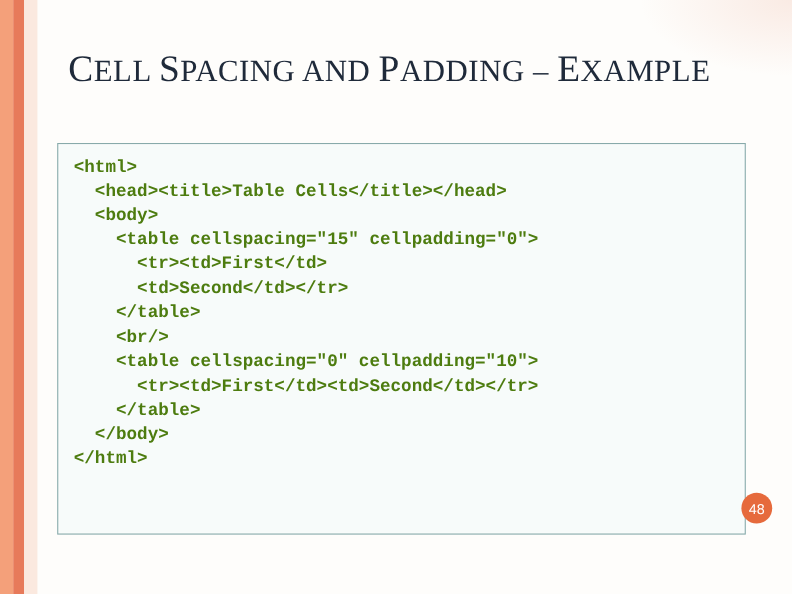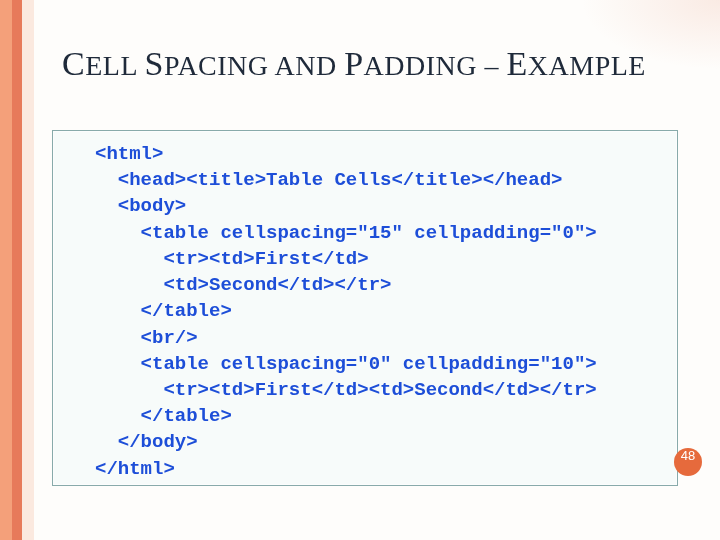--- a/index.html
+++ b/index.html
@@ -70,39 +70,39 @@
     right: 42px;
     bottom: 54px;
     border: 1px solid #8aa;
     background: #f7fbfa;
     box-shadow: inset 0 0 0 1px rgba(255,255,255,0.6);
     padding: 10px 14px;
     overflow: hidden;
   }
   .code {
     font-family: Consolas, 'Courier New', monospace;
-    font-size: 19px;
+    font-size: 16px;
     line-height: 1.38;
-    color: #1d4ed8;
+    color: #4d7c0f;
     font-weight: 600;
     white-space: pre;
-    margin-left: 28px;
   }
   .pagenum {
     position: absolute;
     right: 18px;
     bottom: 64px;
     width: 28px;
     height: 28px;
     border-radius: 50%;
     background: #e66a3c;
     color: #fff;
     font-family: Arial, sans-serif;
     font-size: 13px;
     display: flex;
+    align-items: center;
     justify-content: center;
   }
 </style>
 </head>
 <body>
 
 <div class="slide">
 
   <div class="left-bars">
     <div class="bar bar1"></div>

